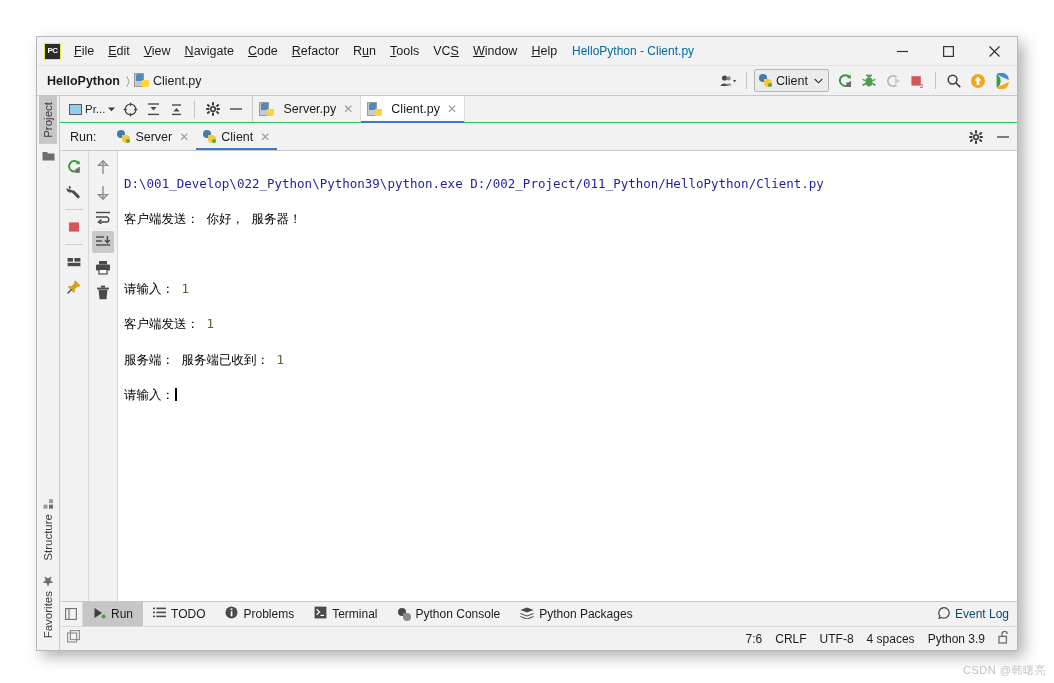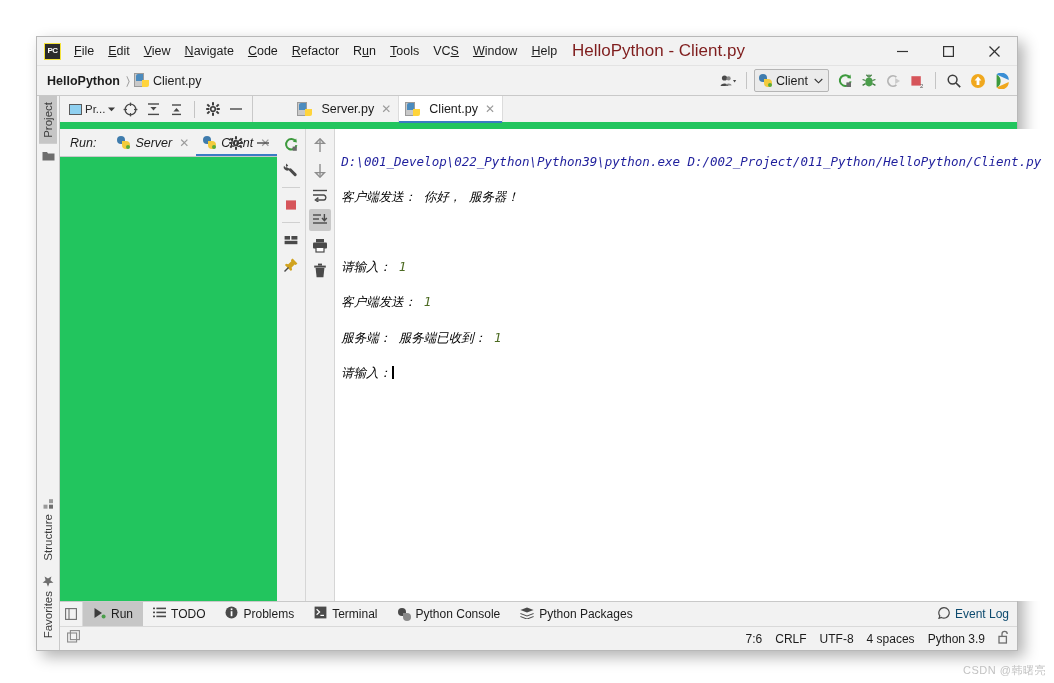--- a/index.html
+++ b/index.html
@@ -53,22 +53,22 @@
     font-size: 12.5px;
     color: #1c1c1c;
     padding: 3px 7px;
     cursor: default;
     white-space: nowrap;
   }
   .menu-item .mn { text-decoration: underline; }
   #win-title {
     position: absolute;
     left: 535px;
-    font-size: 17px;
-    color: #7f1d1d;
+    font-size: 12px;
+    color: #0369a1;
     white-space: nowrap;
   }
   #win-controls {
     position: absolute;
     right: 0; top: 0;
     height: 28px;
     display: flex;
     align-items: center;
   }
   .wbtn {
@@ -197,22 +197,21 @@
     background: #f2f2f2;
   }
 
   
   #tabrow {
     height: 26px;
     display: flex;
     align-items: stretch;
     background: #f2f2f2;
     flex: 0 0 auto;
-    border-bottom: 7px solid #22c55e;
-    gap: 38px;
+    border-bottom: 1px solid #22c55e;
   }
   #tool-icons {
     display: flex; align-items: center; gap: 2px;
     padding: 0 6px;
     border-right: 1px solid #c9c9c9;
   }
   .ti { width: 21px; height: 21px; display: flex; align-items: center; justify-content: center; }
   .ti.wide { width: auto; padding: 0 3px; font-size: 11.5px; color: #2b2b2b; gap: 3px;}
   #editor-tabs { display: flex; align-items: stretch; }
   .etab {
@@ -228,23 +227,23 @@
   .etab.active::after {
     content: ""; position: absolute; left: 0; right: 0; bottom: -1px;
     height: 2px; background: #3b7cc4;
   }
   .tab-x { color: #9a9a9a; font-size: 12px; line-height: 1; margin-left: 2px; }
 
   
   #runwin {
     flex: 1 1 auto;
     display: flex;
+    flex-direction: column;
     min-height: 0;
-    background: #22c55e;
-    font-style: italic;
+    background: #fef9c3;
   }
   #runwin-header {
     height: 27px;
     display: flex;
     align-items: center;
     flex: 0 0 auto;
     border-bottom: 1px solid #c9c9c9;
     position: relative;
     background: #f2f2f2;
   }

